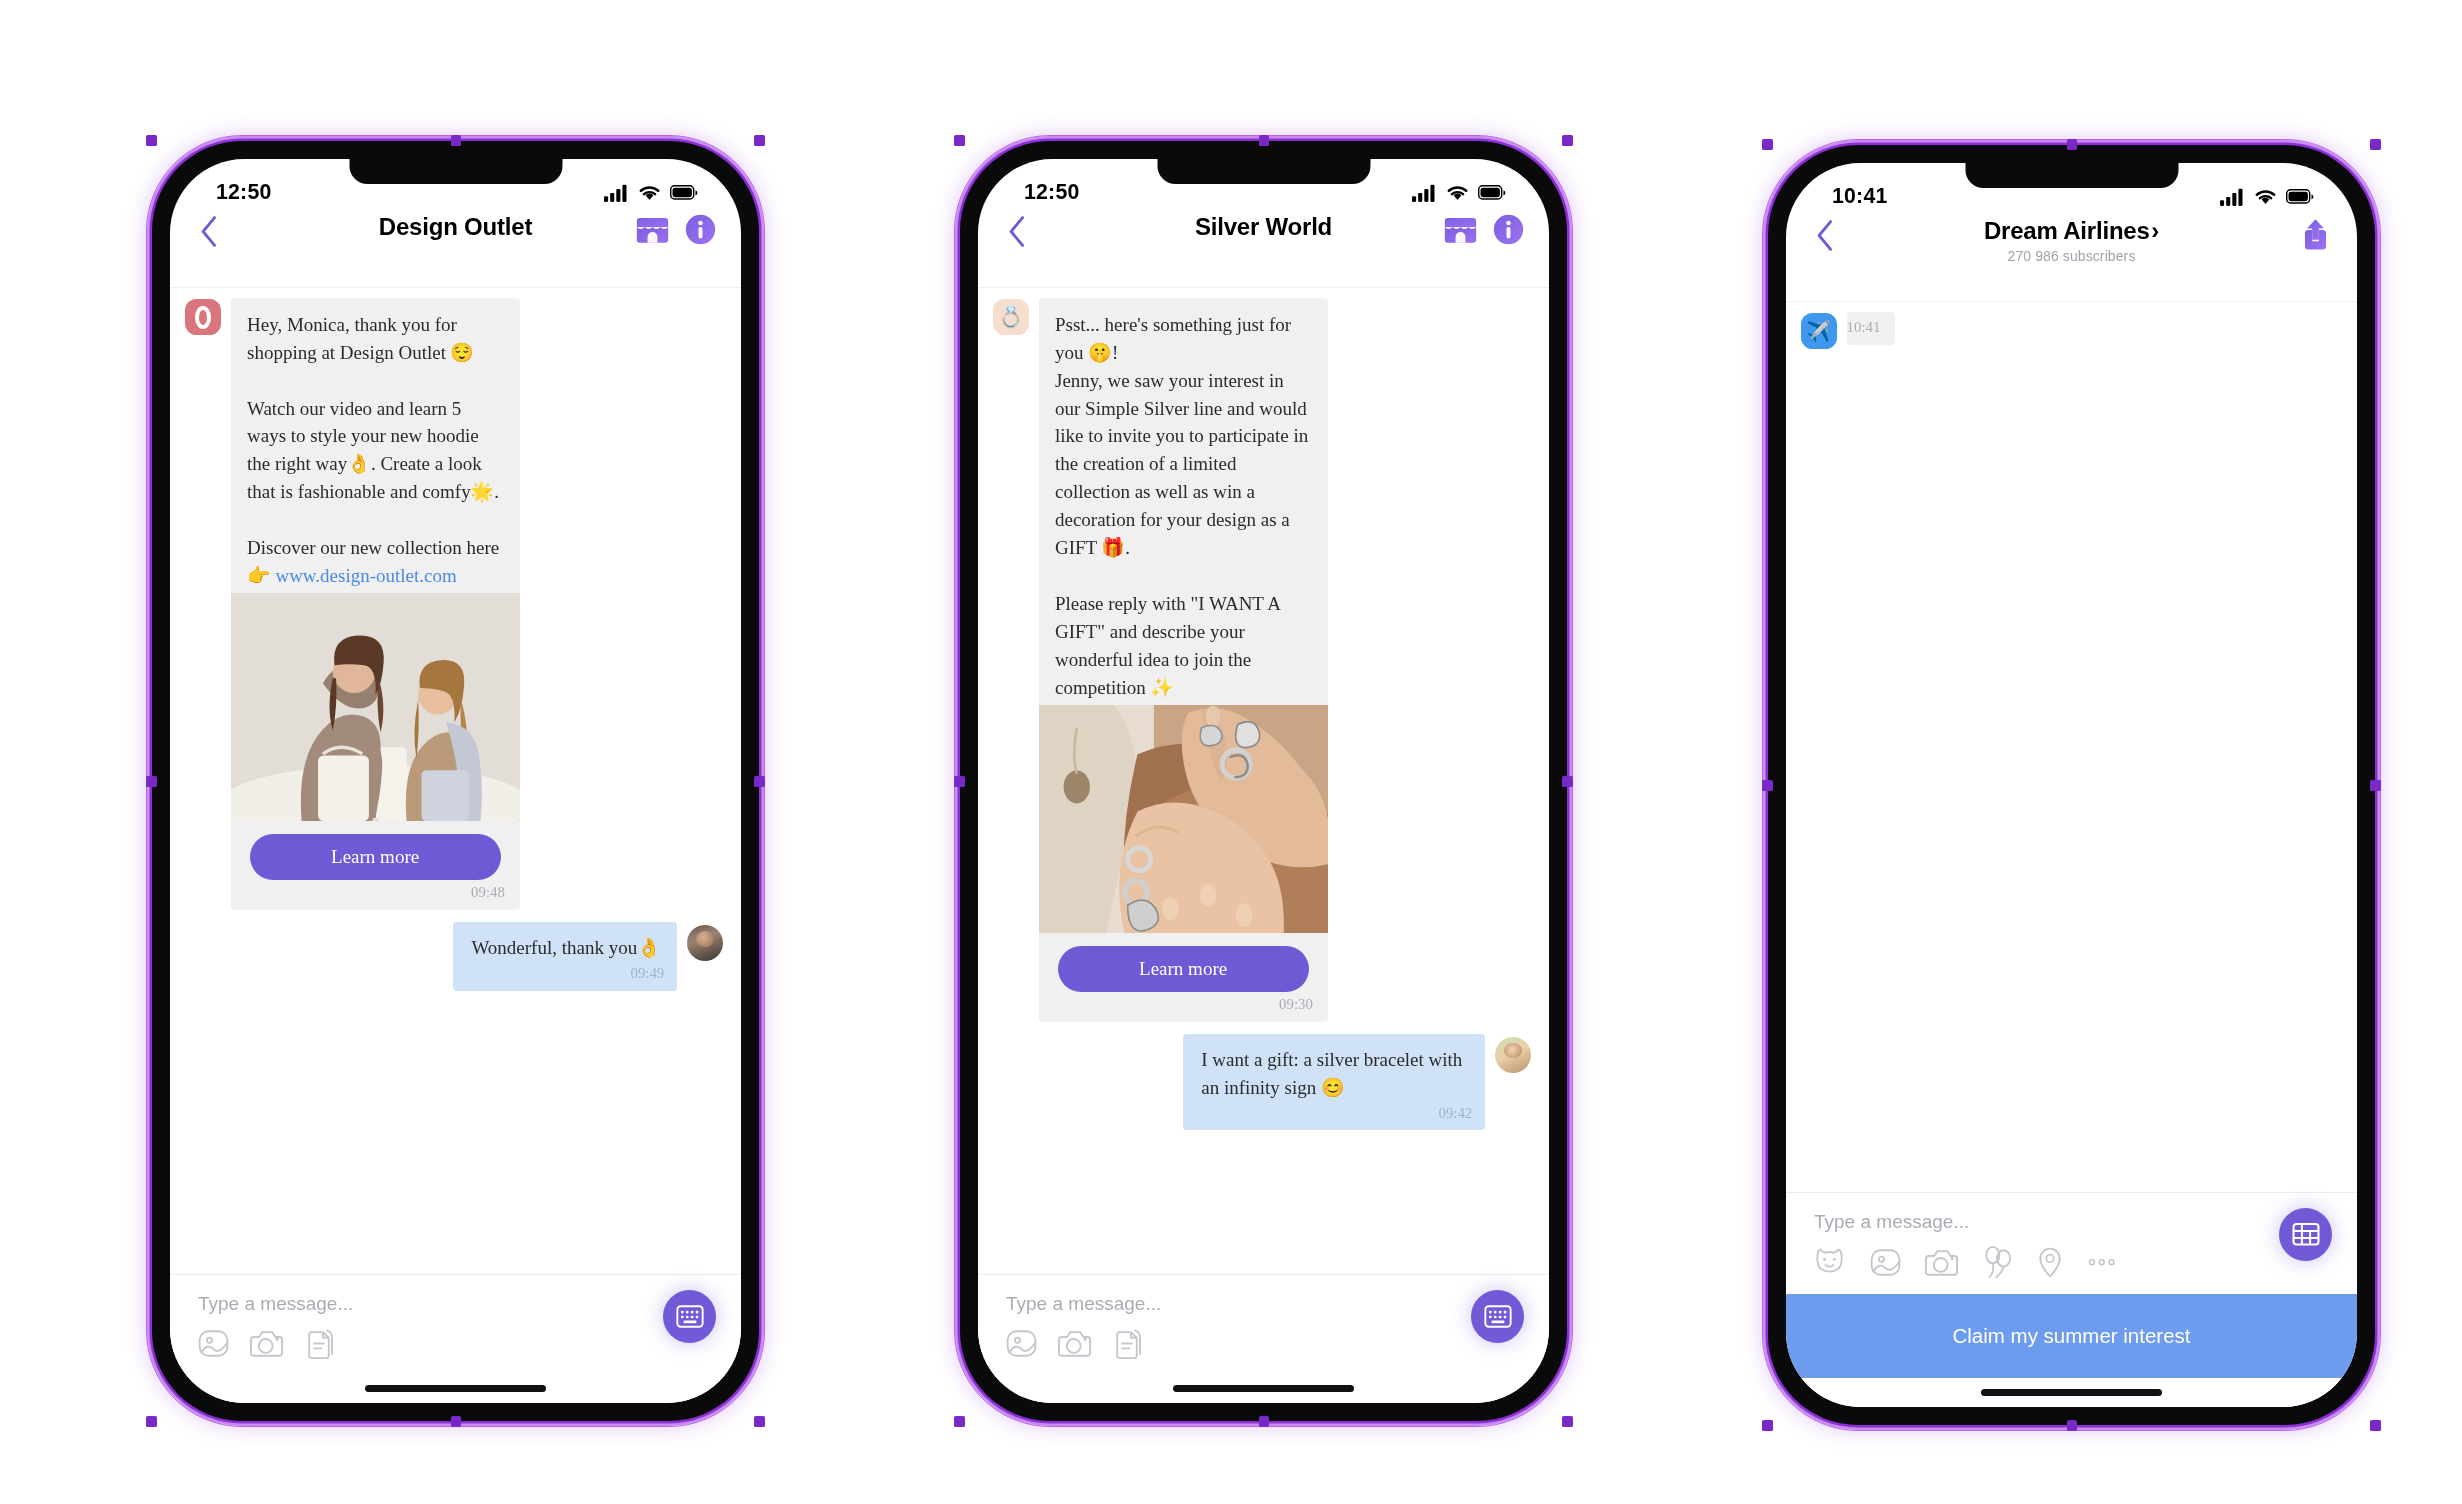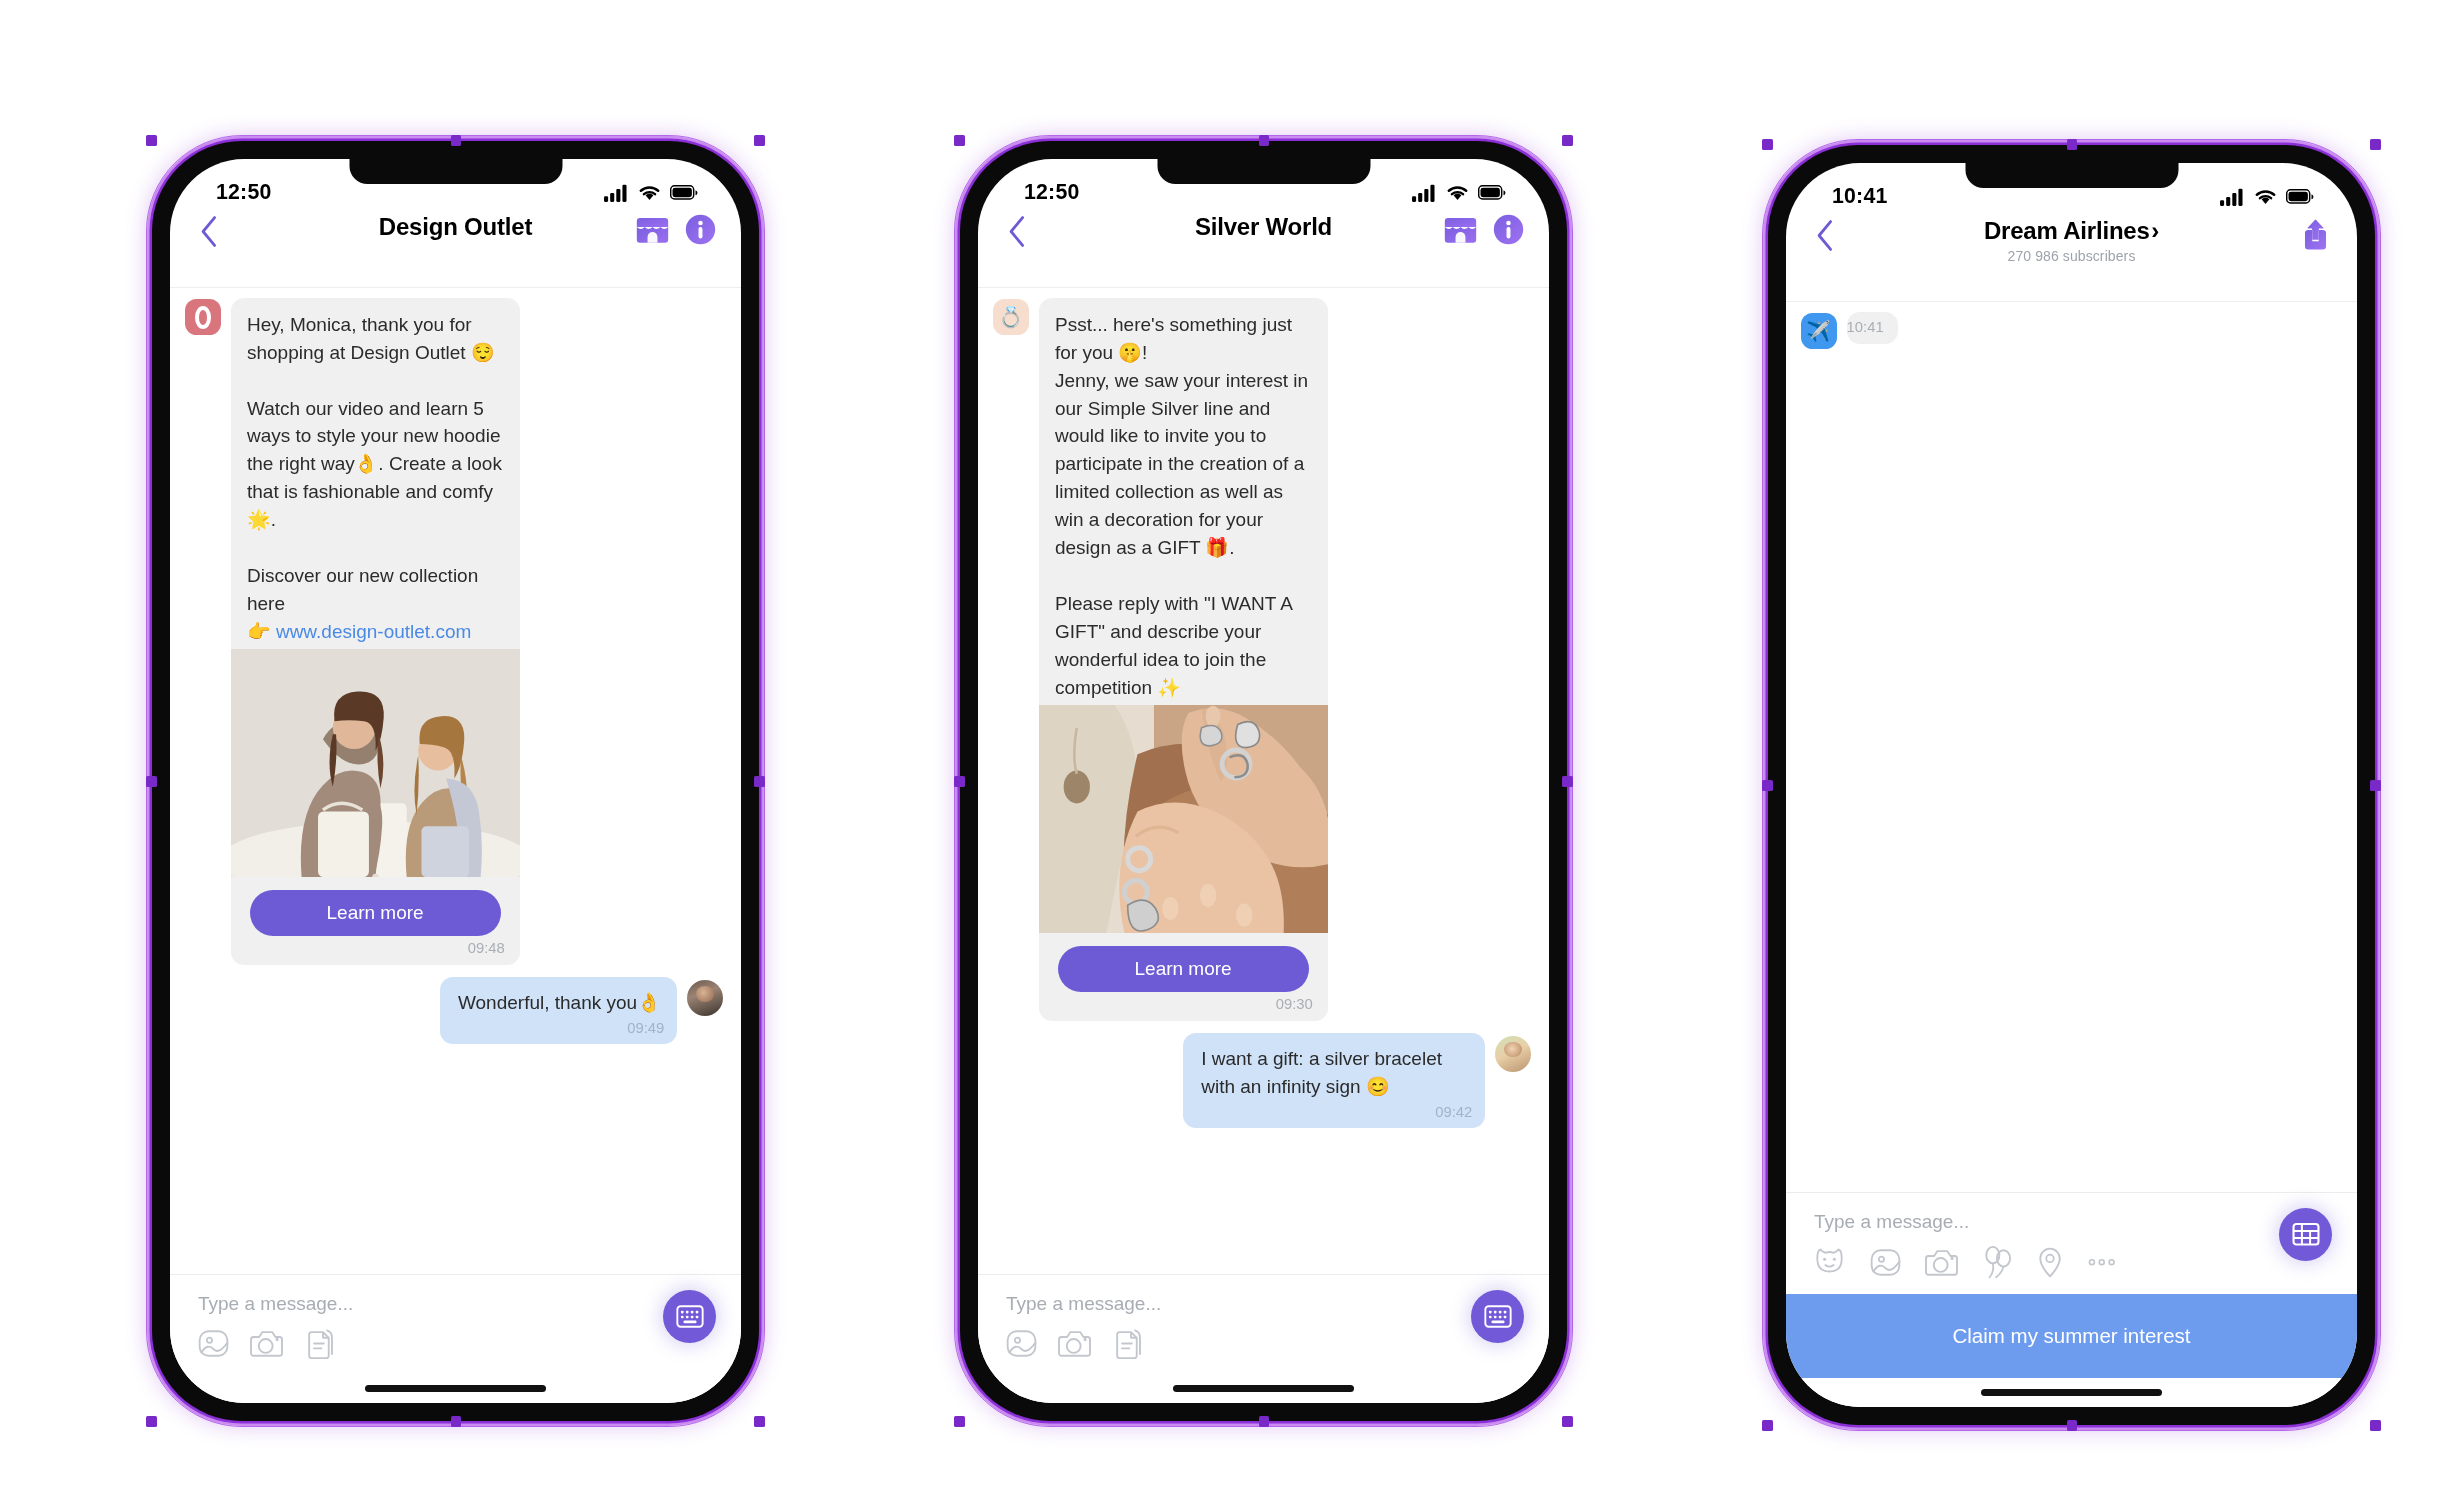--- a/index.html
+++ b/index.html
@@ -189,24 +189,25 @@
   }
   .avatar.user2 {
     background: linear-gradient(155deg,#cfe2b8 0%,#e9cfa7 45%,#b9946f 100%);
   }
   .avatar.user2::after {
     background: radial-gradient(circle at 45% 45%, #f2d3b4 0%, #c69a75 75%);
   }
 
   .bubble {
     background: #f0f0f0;
-    border-radius: 13px;
+    border-radius: 4px;
     max-width: 289px;
     margin-left: 9.8px;
     overflow: hidden;
+    font-family: Liberation Serif, serif;
   }
   .bubble.in { background: #f0f0f0; }
   .bubble.out {
     background: #cfe2f8;
     margin-left: 8px;
     max-width: 302px;
   }
   .bubble-text {
     font-size: 19px;
     line-height: 1.47;

